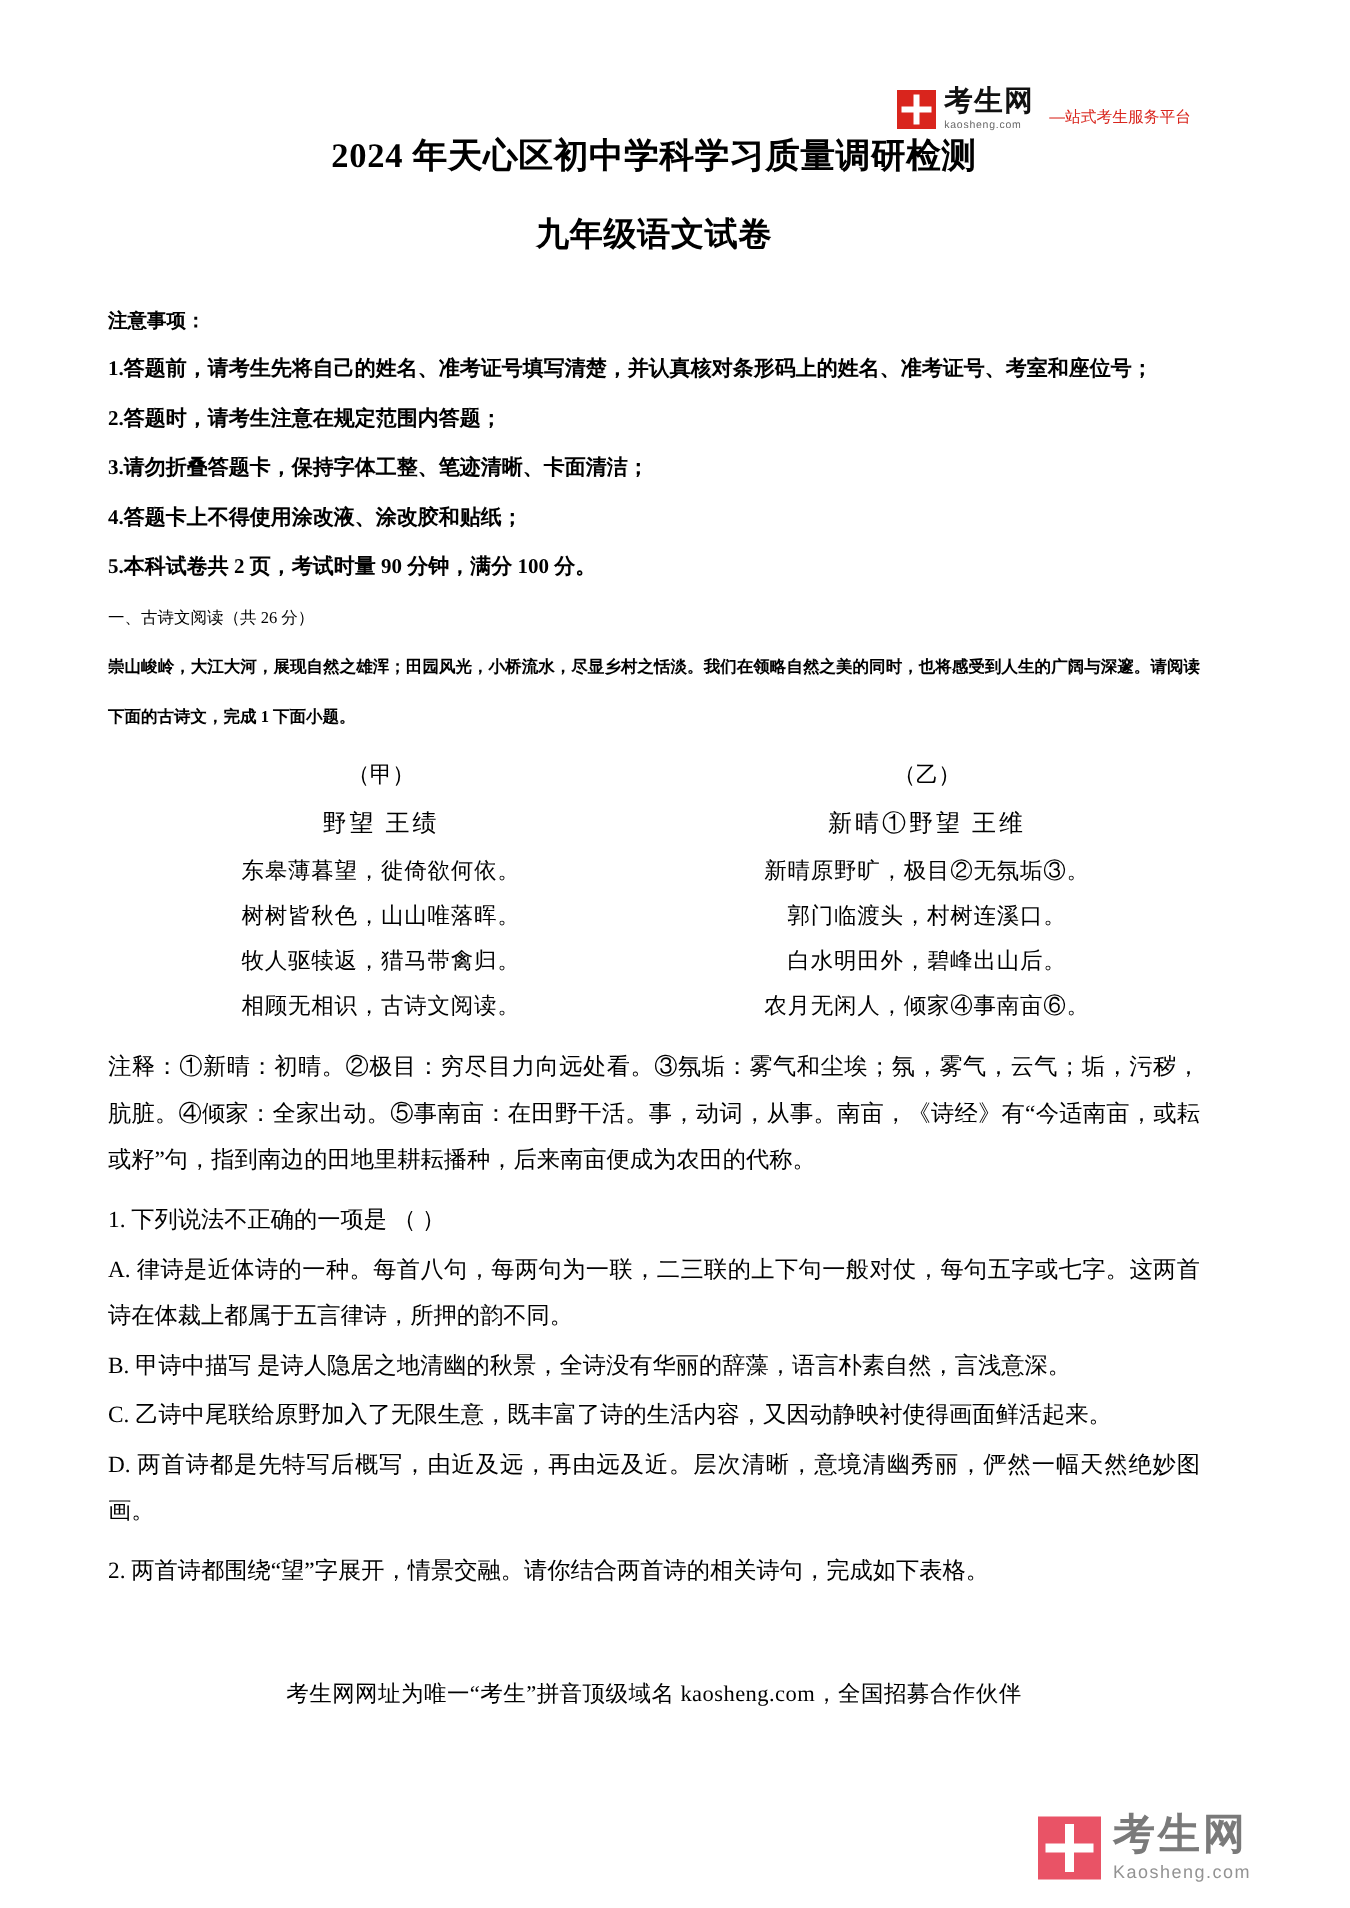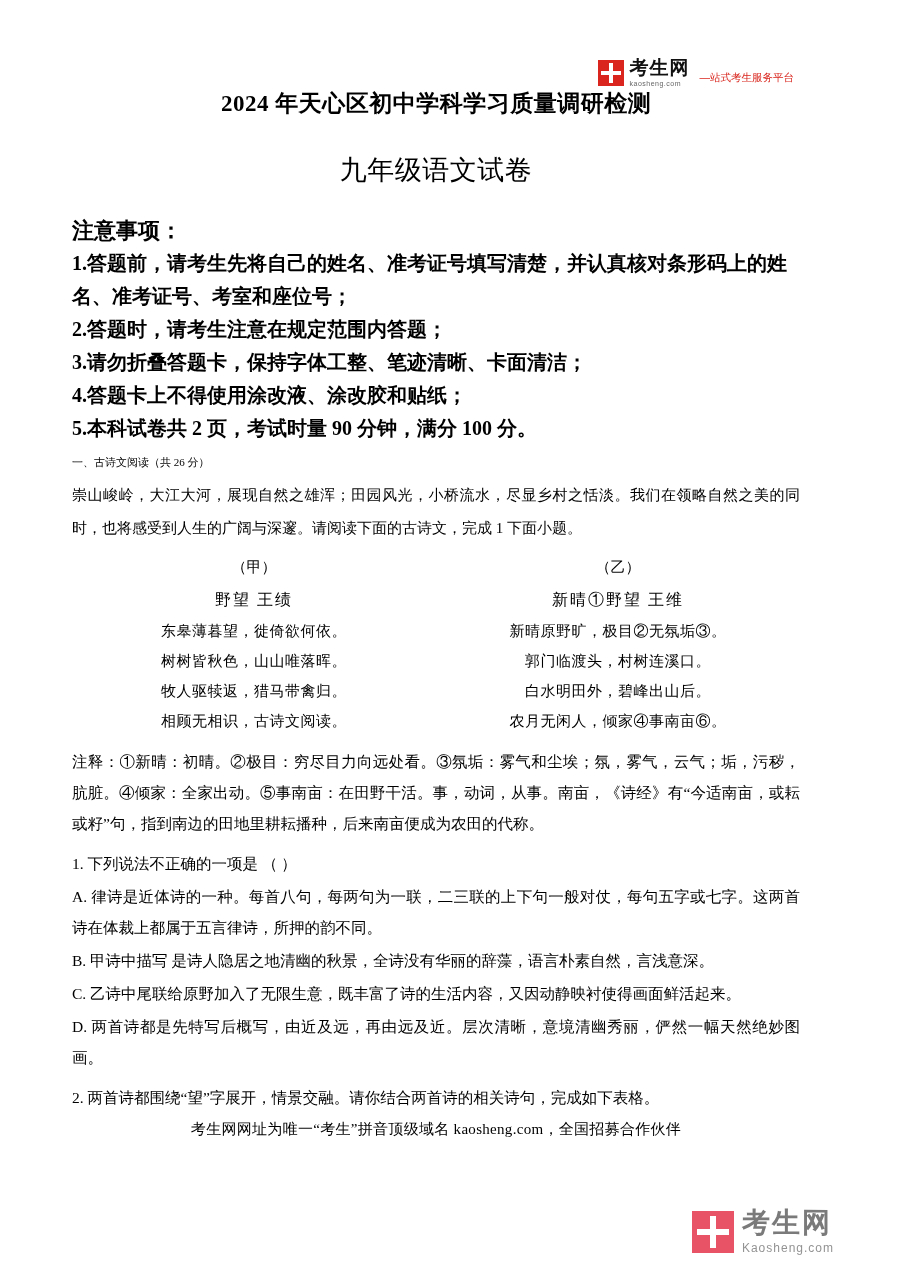--- a/index.html
+++ b/index.html
@@ -84,53 +84,53 @@
     text-align: center;
     font-size: 23px;
     font-weight: bold;
     margin: 0;
     padding-top: 88px;
     letter-spacing: 0.5px;
     font-family: "Liberation Serif", serif;
   }
   .title2 {
     text-align: center;
-    font-size: 27px;
-    font-weight: normal;
-    margin: 12px;
+    font-size: 22px;
+    font-weight: bold;
+    margin: 1px;
     padding-top: 21px;
     letter-spacing: 0.5px;
   }
 
   
   .content {
     padding: 0 72px;
     box-sizing: border-box;
     margin-top: 26px;
   }
   p {
     margin: 0;
-    font-size: 20px;
+    font-size: 14px;
     line-height: 33px;
   }
   .bold {
     font-weight: bold;
   }
   .notice-head {
     font-weight: bold;
-    font-size: 22px;
+    font-size: 13px;
   }
   .sec-title {
     font-size: 11px;
     line-height: 34px;
     font-weight: normal;
   }
   .intro {
-    font-weight: normal;
-    font-size: 15px;
+    font-weight: bold;
+    font-size: 11px;
     line-height: 33px;
     text-align: justify;
   }
 
   
   .poem-block {
     margin-top: 6px;
   }
   .poem-row {
     display: flex;

